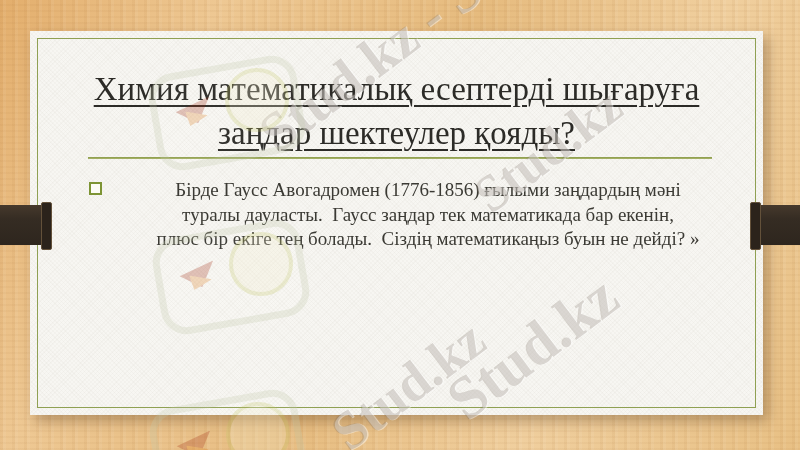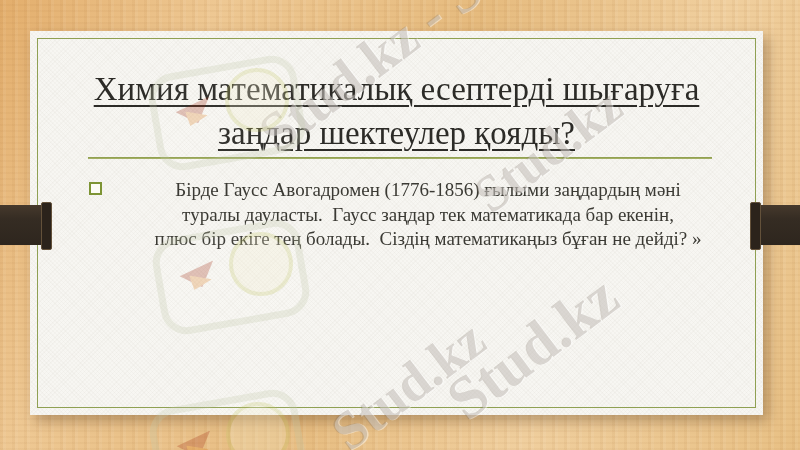--- a/index.html
+++ b/index.html
@@ -83,21 +83,21 @@
         <span class="title-line">заңдар шектеулер қояды?</span>
       </h1>
 
     <div class="separator"></div>
 
     <div class="body">
       <span class="bullet"></span>
       <div>
           <div class="body-line">Бірде Гаусс Авогадромен (1776-1856) ғылыми заңдардың мәні</div>
           <div class="body-line">туралы дауласты.  Гаусс заңдар тек математикада бар екенін,</div>
-          <div class="body-line">плюс бір екіге тең болады.  Сіздің математикаңыз бұған не дейді? »</div>
+          <div class="body-line">плюс бір екіге тең болады.  Сіздің математикаңыз буын не дейді? »</div>
         </div>
     </div>
   </div>
 
   <div class="ribbon left">
     <span class="cap"></span>
   </div>
   <div class="ribbon right">
     <span class="cap"></span>
   </div>

